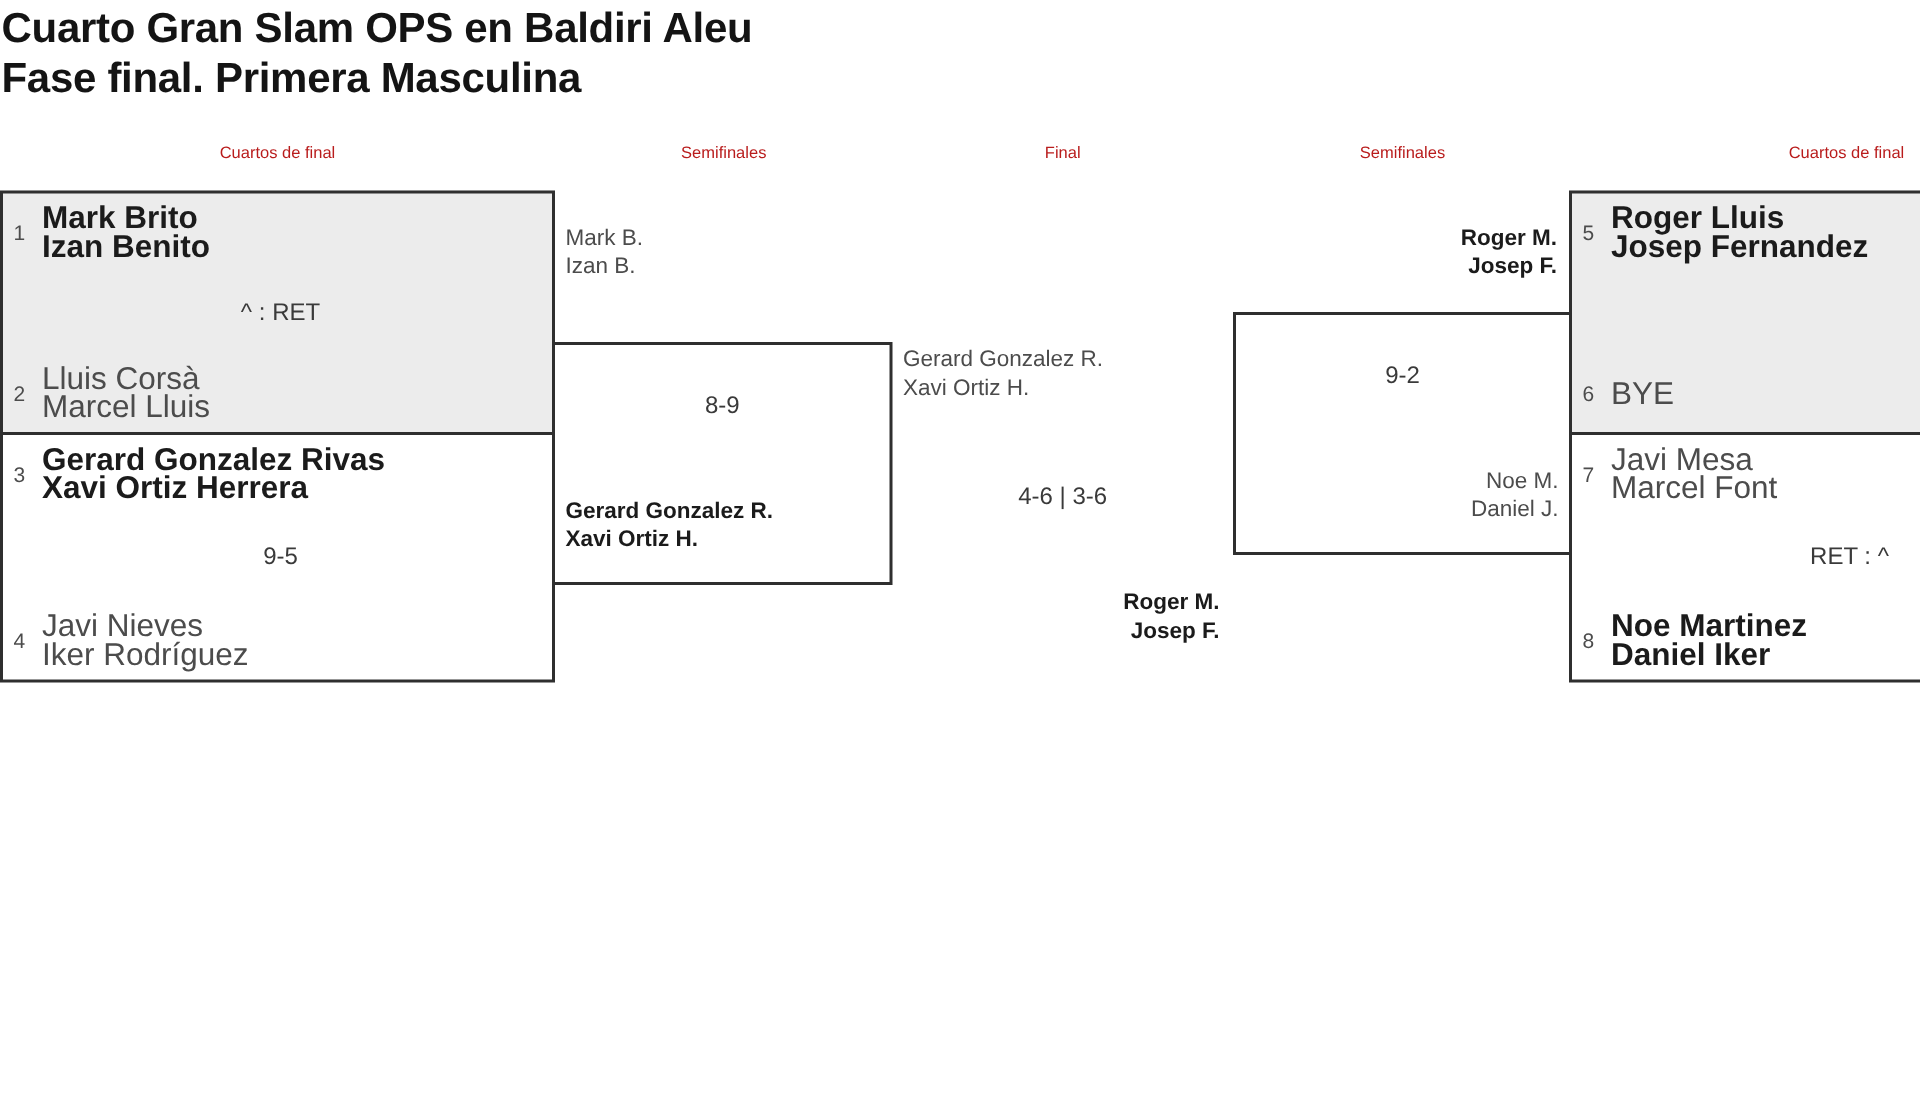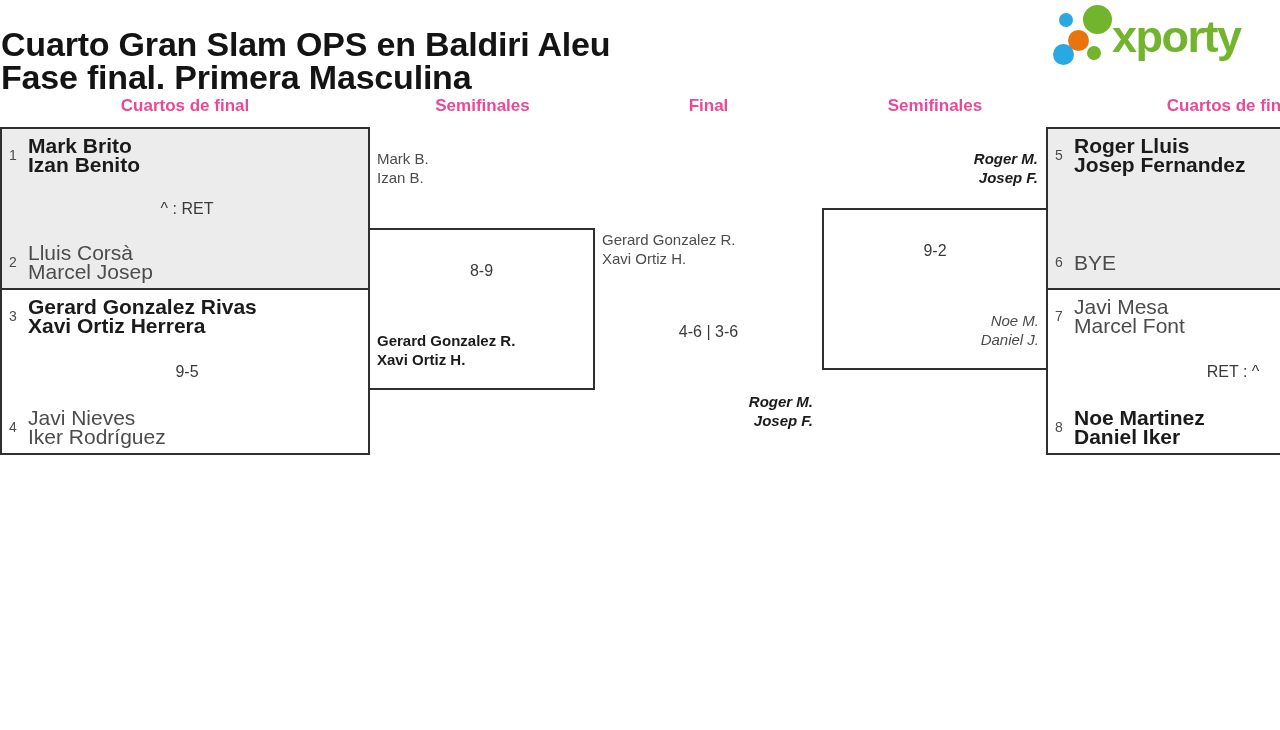--- a/index.html
+++ b/index.html
@@ -1,33 +1,33 @@
 <!DOCTYPE html>
 <html><head>
 <meta charset="utf-8">
 <style>
   html,body{margin:0;padding:0;background:#fff;}
   .page{position:relative;width:1280px;height:730px;overflow:hidden;background:#ffffff;
         font-family:"Liberation Sans",sans-serif;color:#1b1b1b;}
 
   
-  .title{position:absolute;left:1px;top:2px;font-size:34px;font-weight:700;
-         line-height:33px;color:#141414;letter-spacing:-0.2px;margin-top:26px;}
+  .title{position:absolute;left:1px;top:2px;font-size:28px;font-weight:700;
+         line-height:33px;color:#141414;letter-spacing:-0.2px;}
   .logo{position:absolute;left:1048px;top:2px;width:230px;height:70px;cursor:pointer;}
   .dot{position:absolute;border-radius:50%;}
   .dot.blue-sm  {left:11px;top:11px;width:14px;height:14px;background:#29a9e1;}
   .dot.green-lg {left:35px;top:3px; width:29px;height:29px;background:#72b52c;}
   .dot.orange   {left:20px;top:28px;width:21px;height:21px;background:#e8740c;}
   .dot.blue-lg  {left:5px; top:42px;width:21px;height:21px;background:#29a9e1;}
   .dot.green-sm {left:39px;top:44px;width:14px;height:14px;background:#72b52c;}
   .logo-text{position:absolute;left:64px;top:9px;font-size:45px;font-weight:700;
              letter-spacing:-1.5px;color:#72b52c;}
 
   
-  .rh{position:absolute;top:96px;text-align:center;font-size:17px;font-weight:700;color:#ec4899;}
+  .rh{position:absolute;top:96px;text-align:center;font-size:11px;font-weight:400;color:#b91c1c;}
   .rh1{left:0;width:370px;}
   .rh2{left:370px;width:225px;}
   .rh3{left:595px;width:227px;}
   .rh4{left:822px;width:226px;}
   .rh5{left:1046px;width:370px;}
 
   
   .match-box{position:absolute;border:2px solid #2f2f2f;background:#ffffff;box-sizing:border-box;}
   .match-box.grey{background:#ececec;}
   .qf-l1{left:0;top:127px;width:370px;height:163px;}
@@ -45,68 +45,60 @@
          font-size:21px;line-height:19px;}
   .winner{font-weight:700;color:#1b1b1b;}
   .loser{font-weight:400;color:#4c4c4c;}
 
   .score{font-size:16px;color:#3a3a3a;text-align:center;}
   .score.mid{position:absolute;left:4px;right:0;top:50%;transform:translateY(-50%);}
   .score.in-box{position:absolute;left:0;right:0;top:32px;}
 
   
   .team-block{position:absolute;font-size:15px;line-height:19px;}
-  .team-block.alignR{text-align:right;font-style:italic;}
+  .team-block.alignR{text-align:right;}
   .sf-l-t1{left:377px;top:149px;}
   .sf-l-t2{left:7px;top:101px;}          
   .fin-t1{left:602px;top:230px;}
   .fin-score{position:absolute;left:595px;width:227px;top:323px;}
   .fin-t2{right:467px;top:392px;}
   .sf-r-t1{right:242px;top:149px;}
   .sf-r-t2{right:7px;top:101px;}         
 </style>
 </head>
 <body>
 
 <div class="page">
 
   <div class="title">
     <div>Cuarto Gran Slam OPS en Baldiri Aleu</div>
     <div>Fase final. Primera Masculina</div>
   </div>
 
-  <div class="logo">
-    <span class="dot blue-sm"></span>
-    <span class="dot green-lg"></span>
-    <span class="dot orange"></span>
-    <span class="dot blue-lg"></span>
-    <span class="dot green-sm"></span>
-    <span class="logo-text">xporty</span>
-  </div>
 
   <div class="rh rh1">Cuartos de final</div>
   <div class="rh rh2">Semifinales</div>
   <div class="rh rh3">Final</div>
   <div class="rh rh4">Semifinales</div>
   <div class="rh rh5">Cuartos de final</div>
 
   <div class="match-box grey qf-l1">
     <div class="team-row t-top">
       <span class="seed">1</span>
       <div class="names winner">
         <div>Mark Brito</div>
         <div>Izan Benito</div>
       </div>
     </div>
     <div class="score mid">^ : RET</div>
     <div class="team-row t-bottom">
       <span class="seed">2</span>
       <div class="names loser">
         <div>Lluis Corsà</div>
-        <div>Marcel Josep</div>
+        <div>Marcel Lluis</div>
       </div>
     </div>
   </div>
 
   <div class="match-box qf-l2">
     <div class="team-row t-top">
       <span class="seed">3</span>
       <div class="names winner">
         <div>Gerard Gonzalez Rivas</div>
         <div>Xavi Ortiz Herrera</div>

